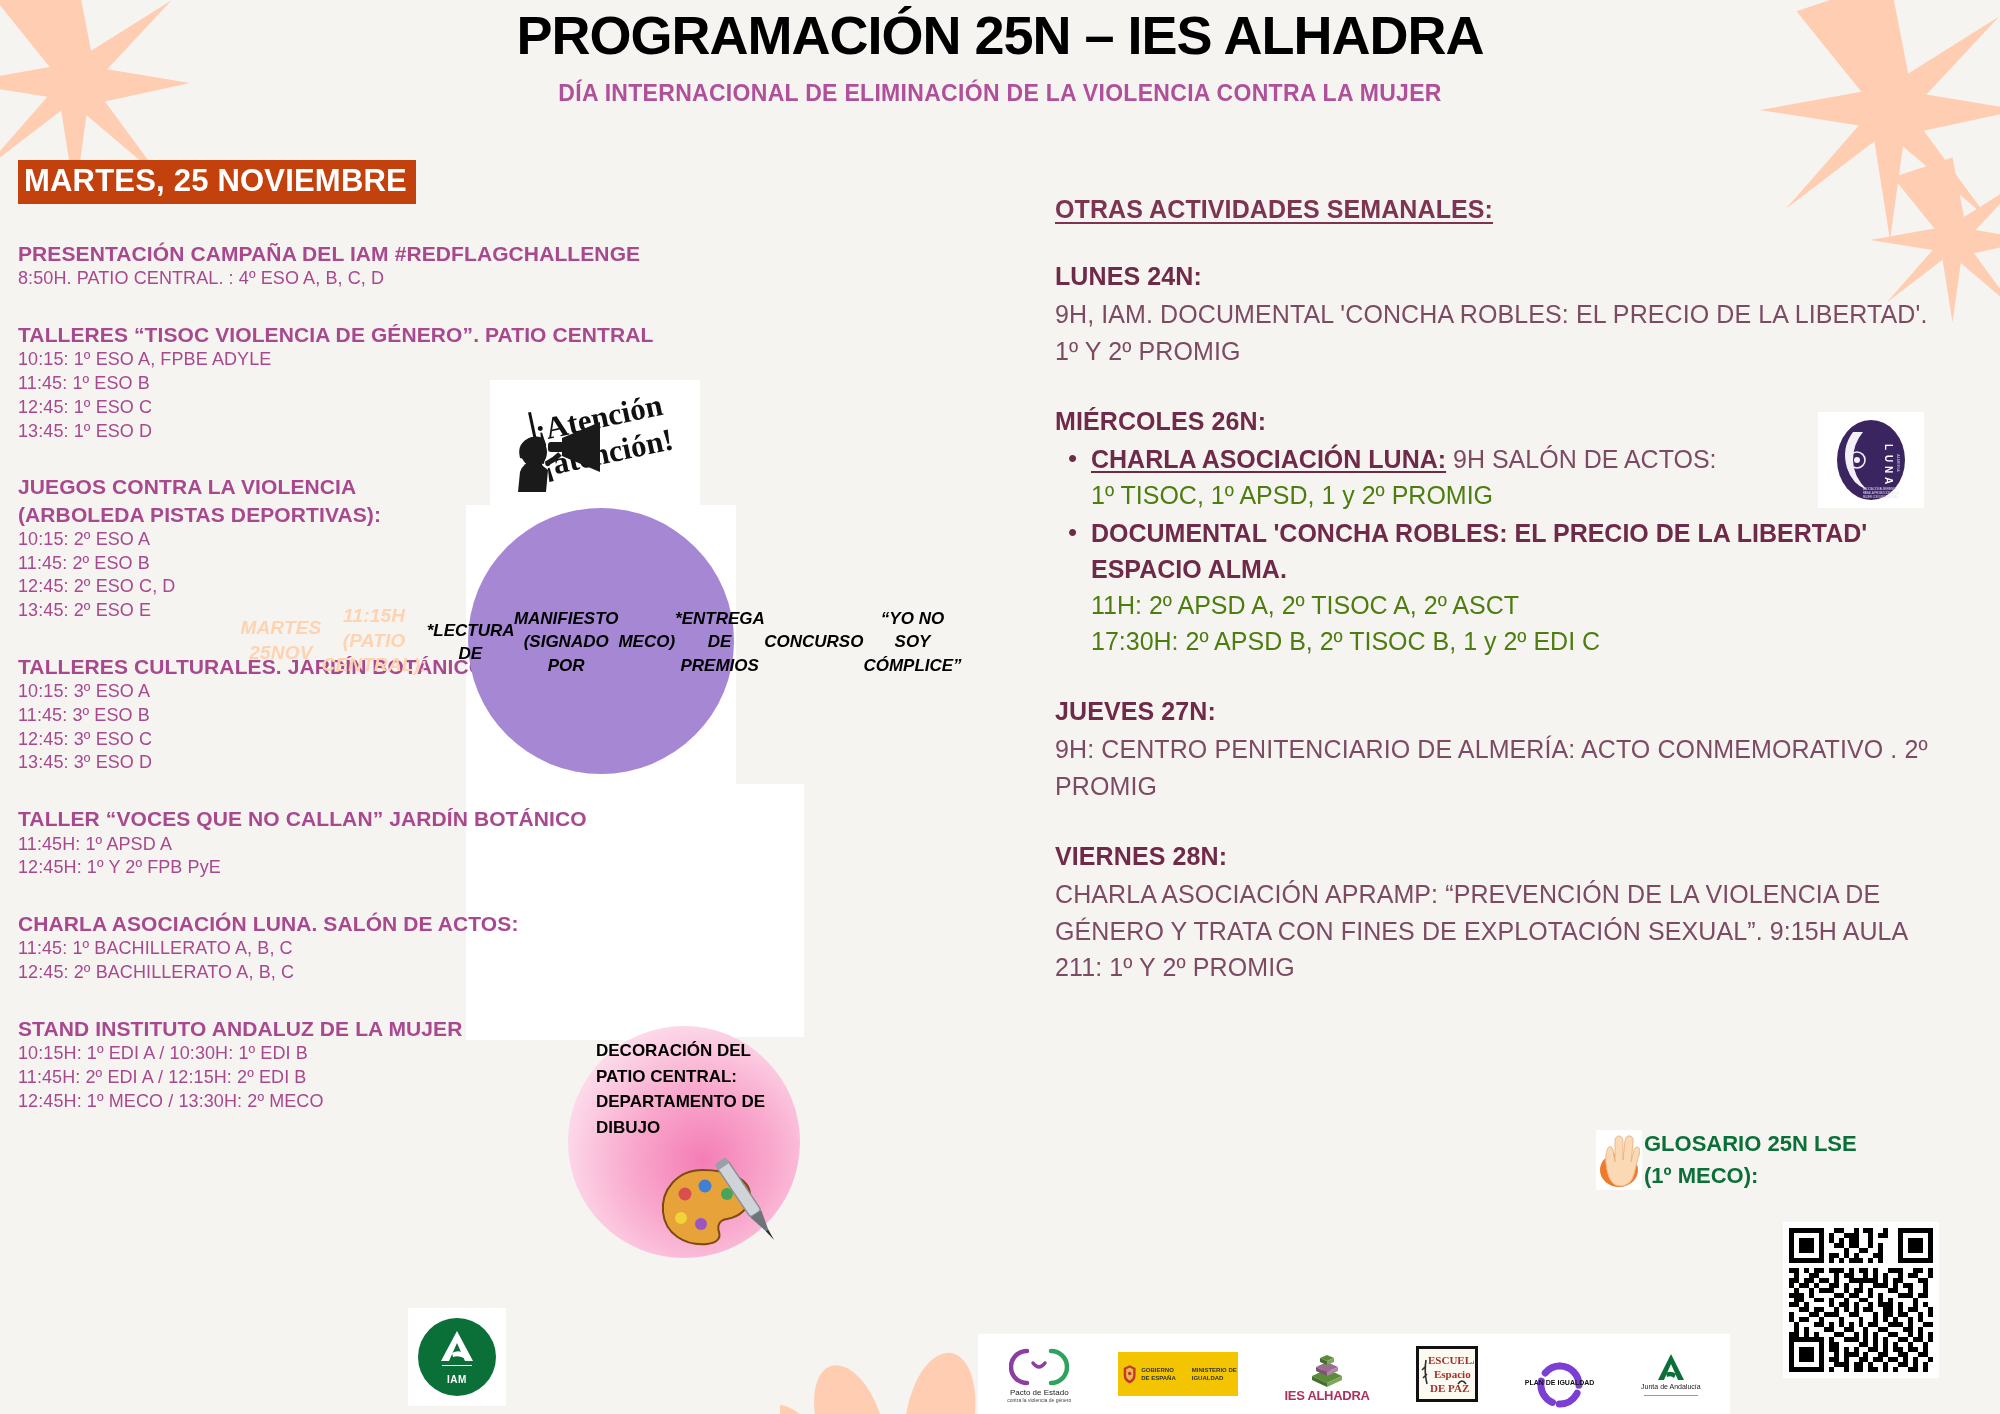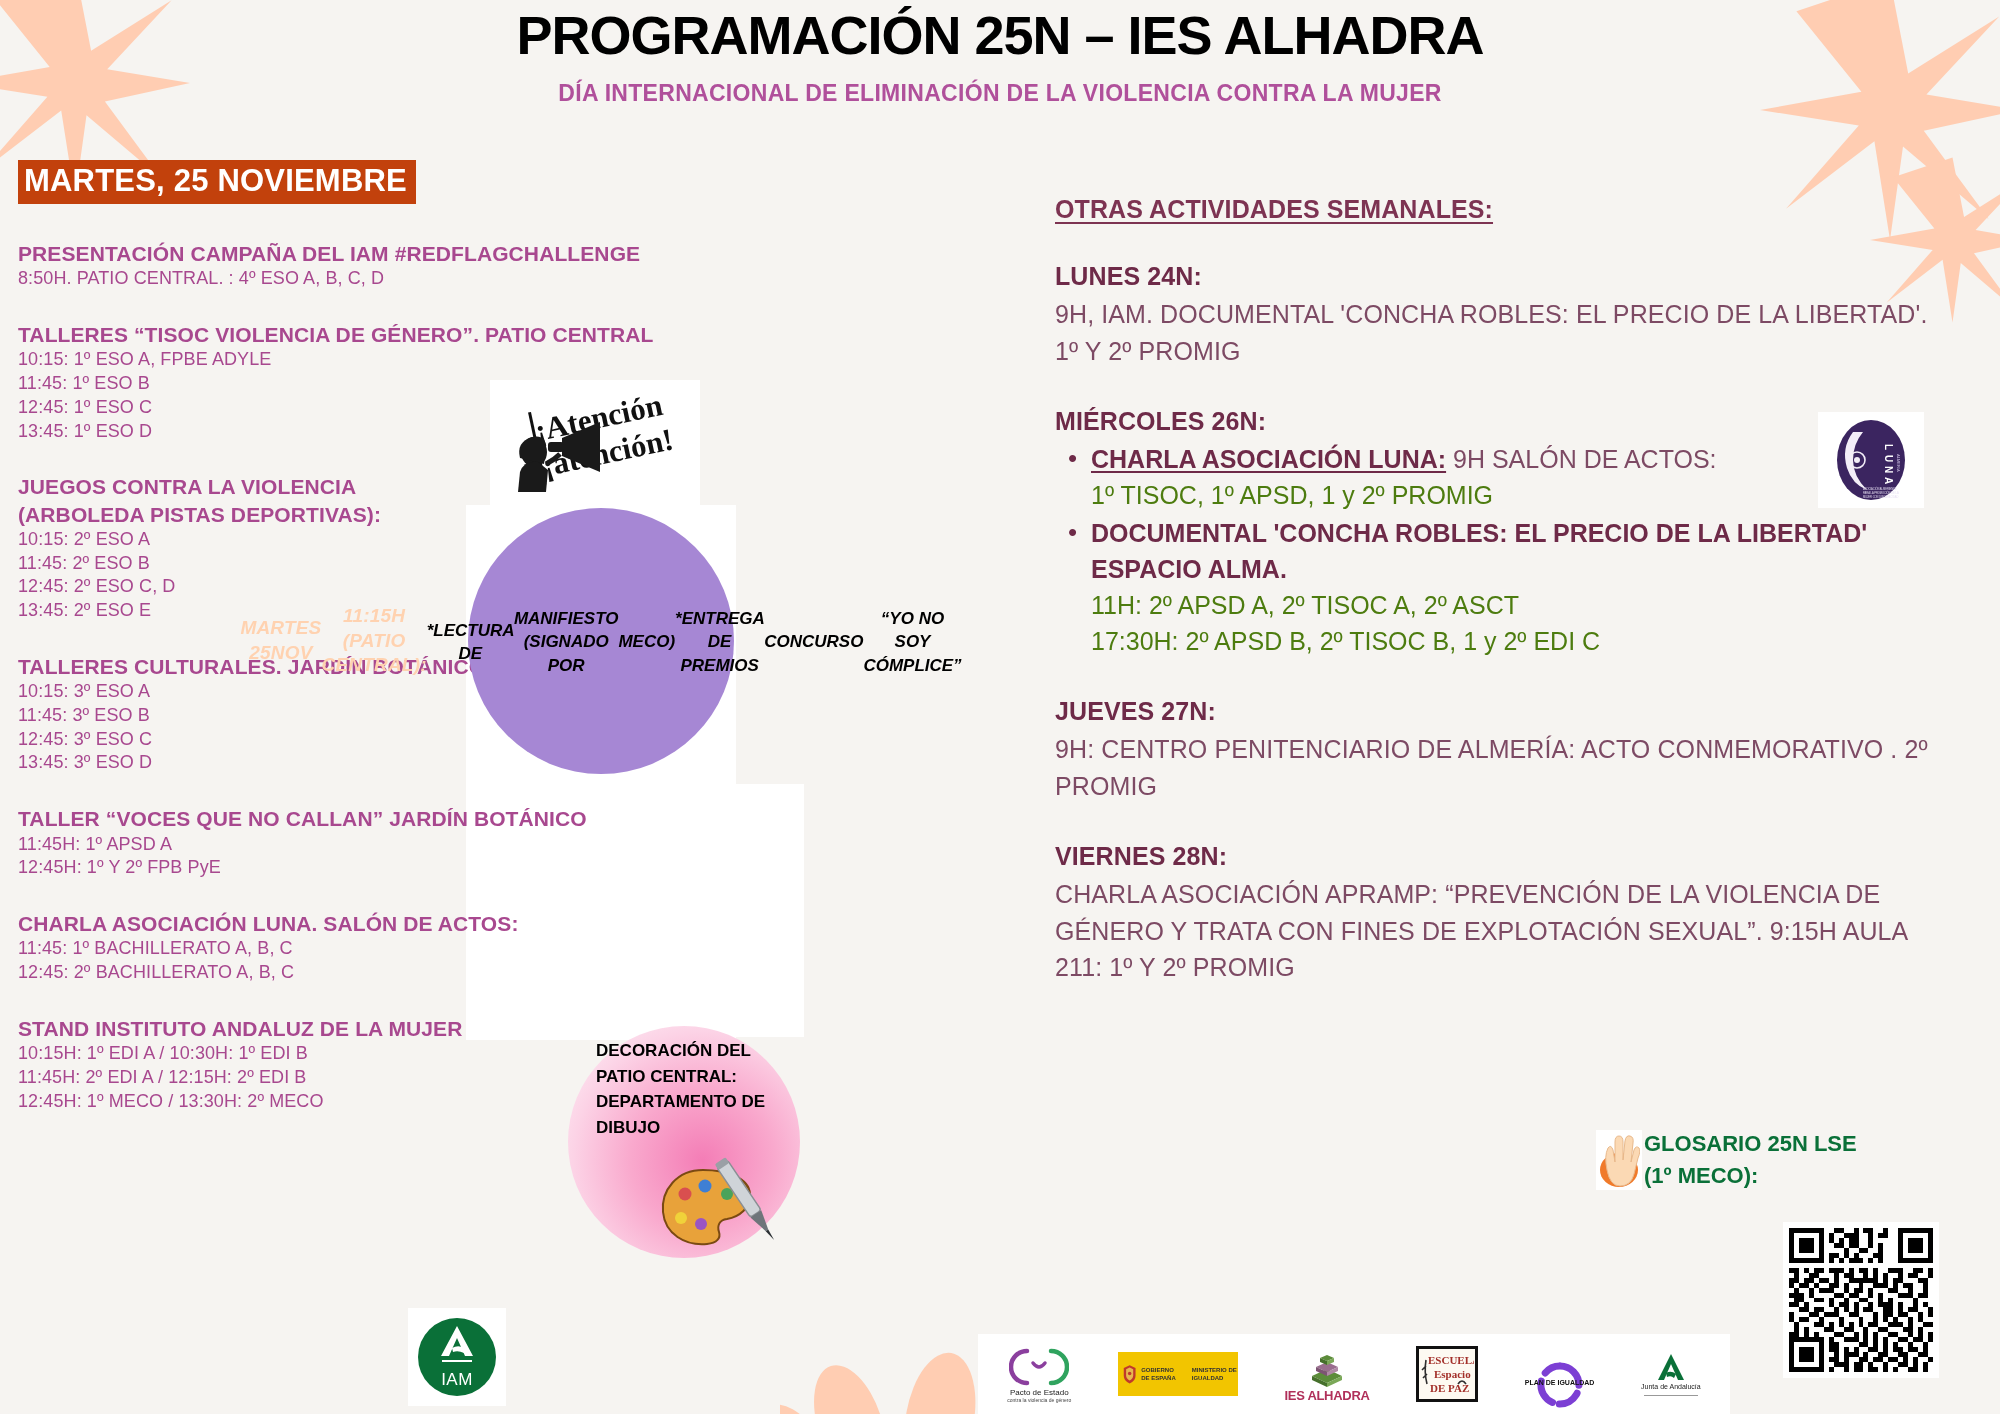--- a/index.html
+++ b/index.html
@@ -268,22 +268,22 @@
     border-radius: 50%;
     background: #0a7038;
     position: relative;
     display: flex;
     flex-direction: column;
     align-items: center;
     justify-content: center;
   }
   .iam-text {
     color: #ffffff;
-    font-size: 17px;
-    font-weight: 400;
+    font-size: 10px;
+    font-weight: 700;
     letter-spacing: 0.5px;
     margin-top: 7px;
   }
 
   
   #luna-logo {
     position: absolute;
     left: 1818px;
     top: 412px;
     width: 106px;

